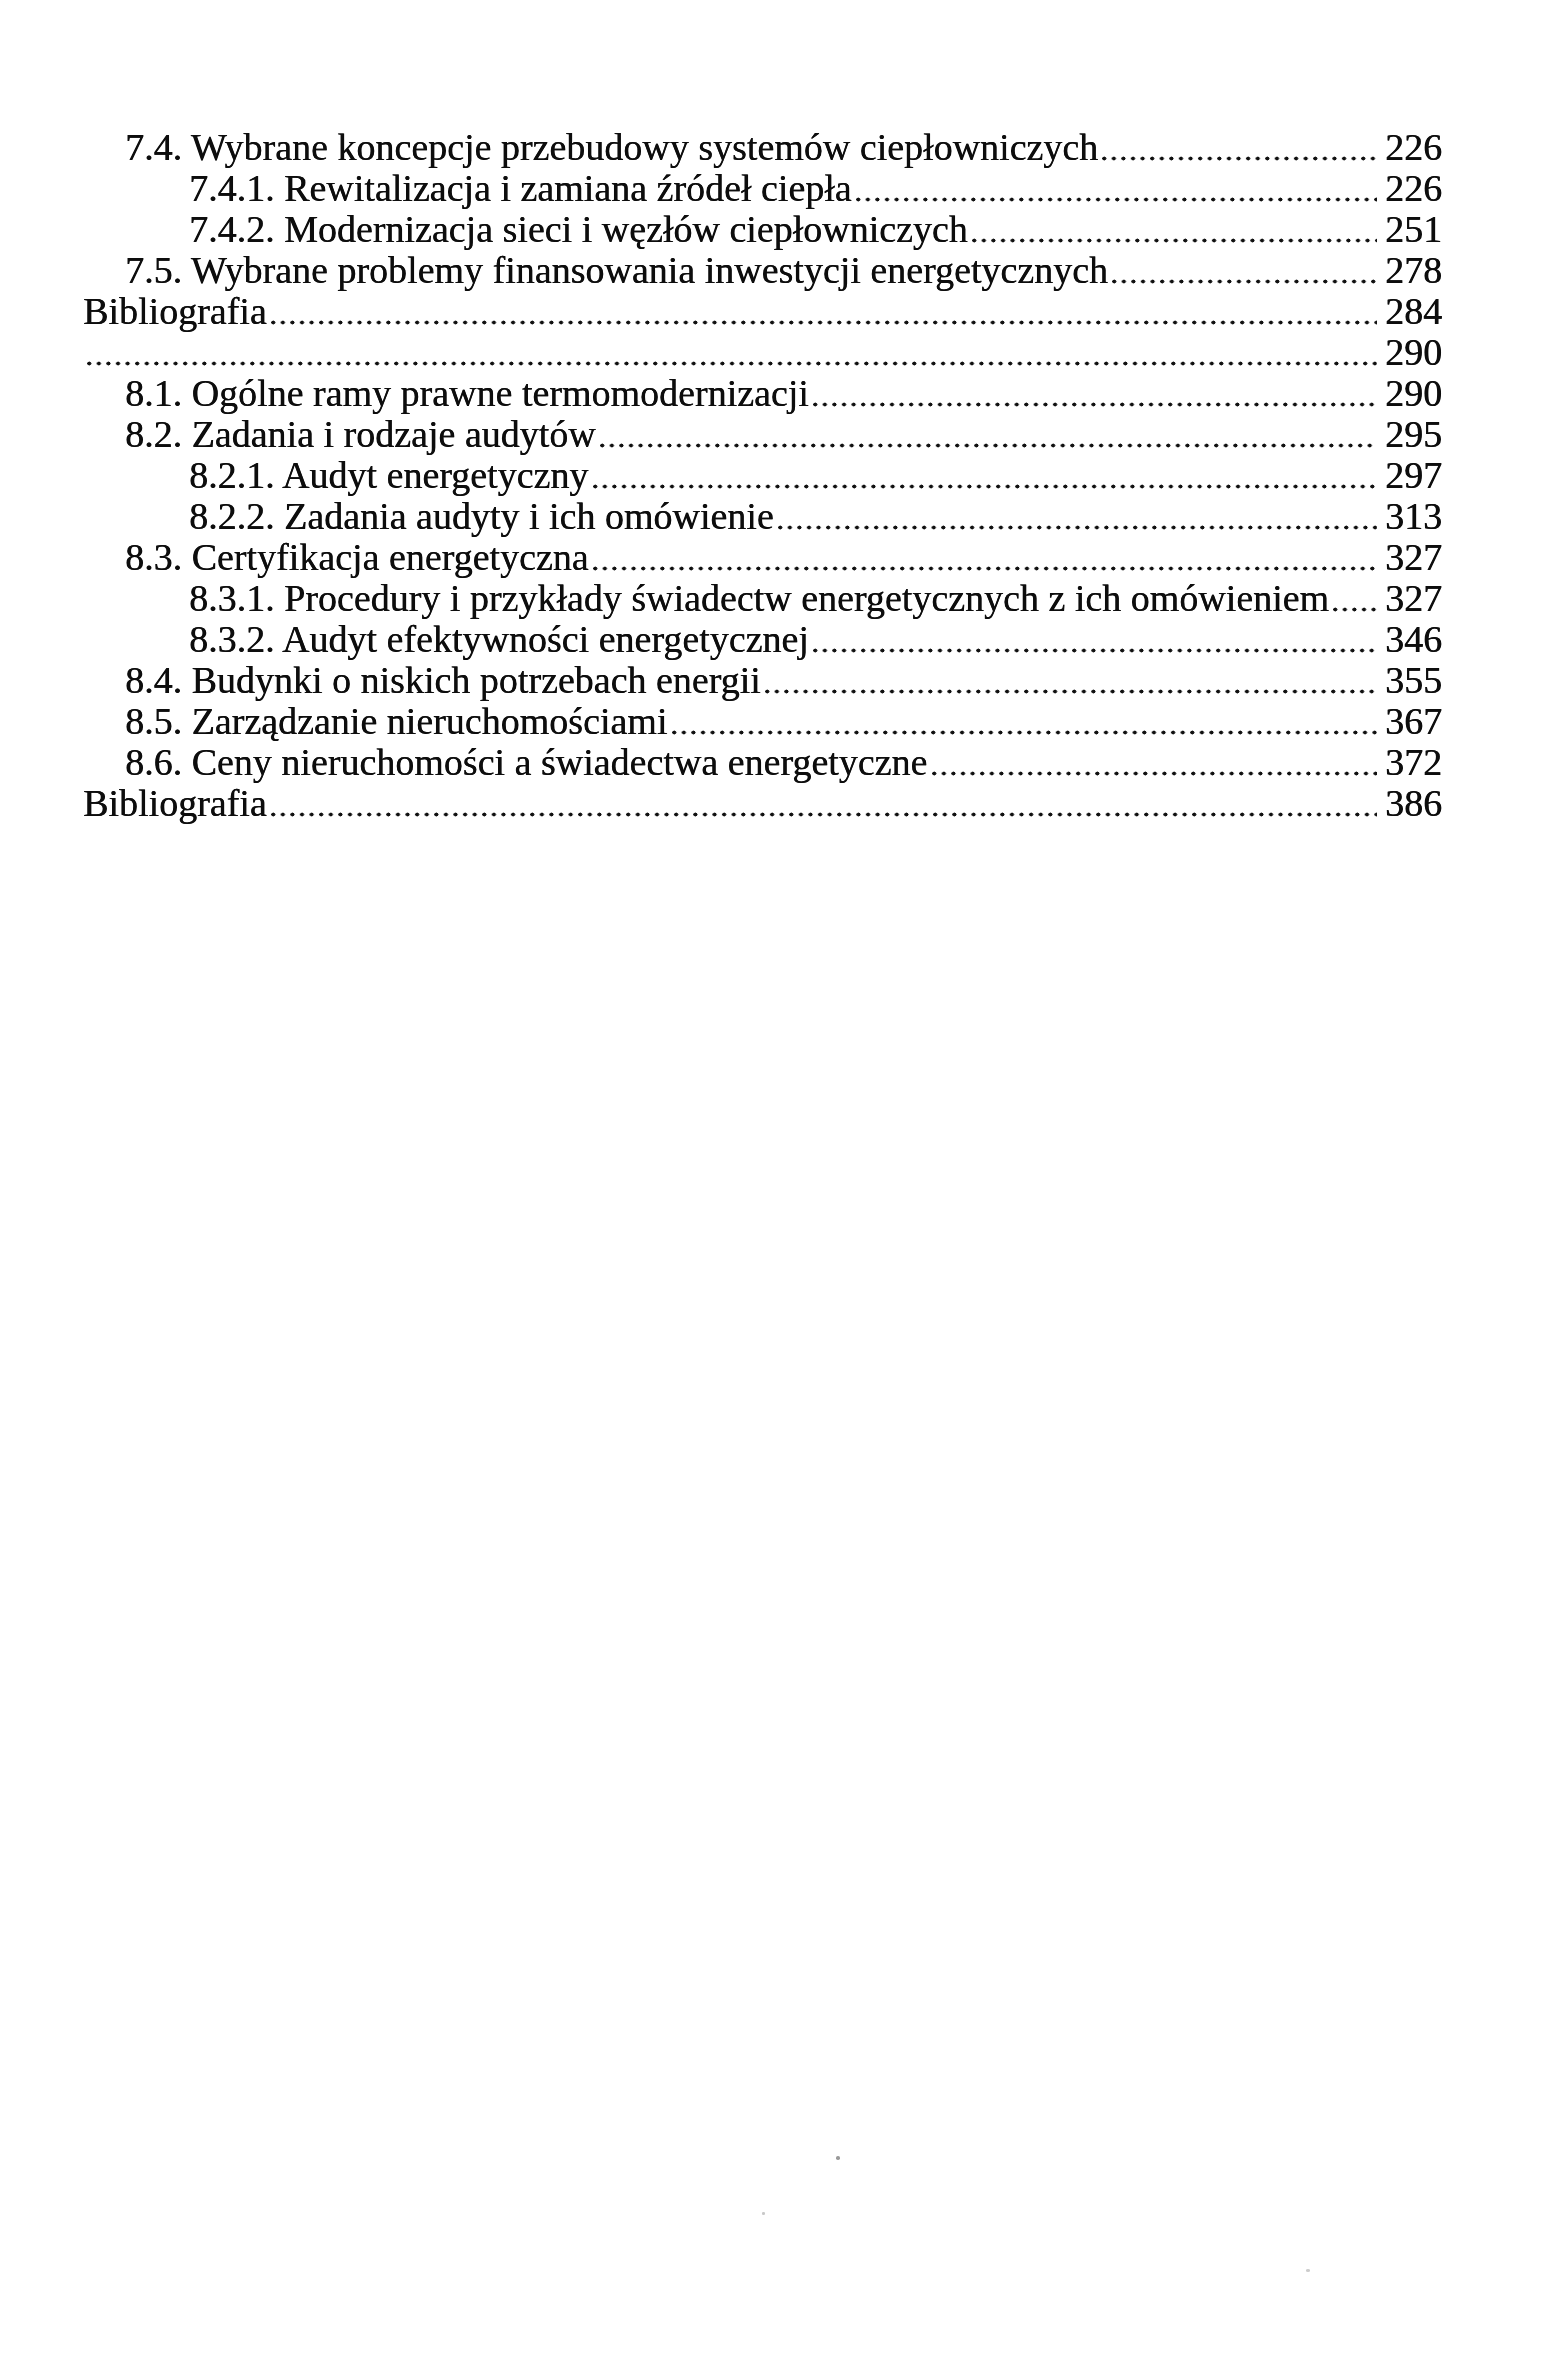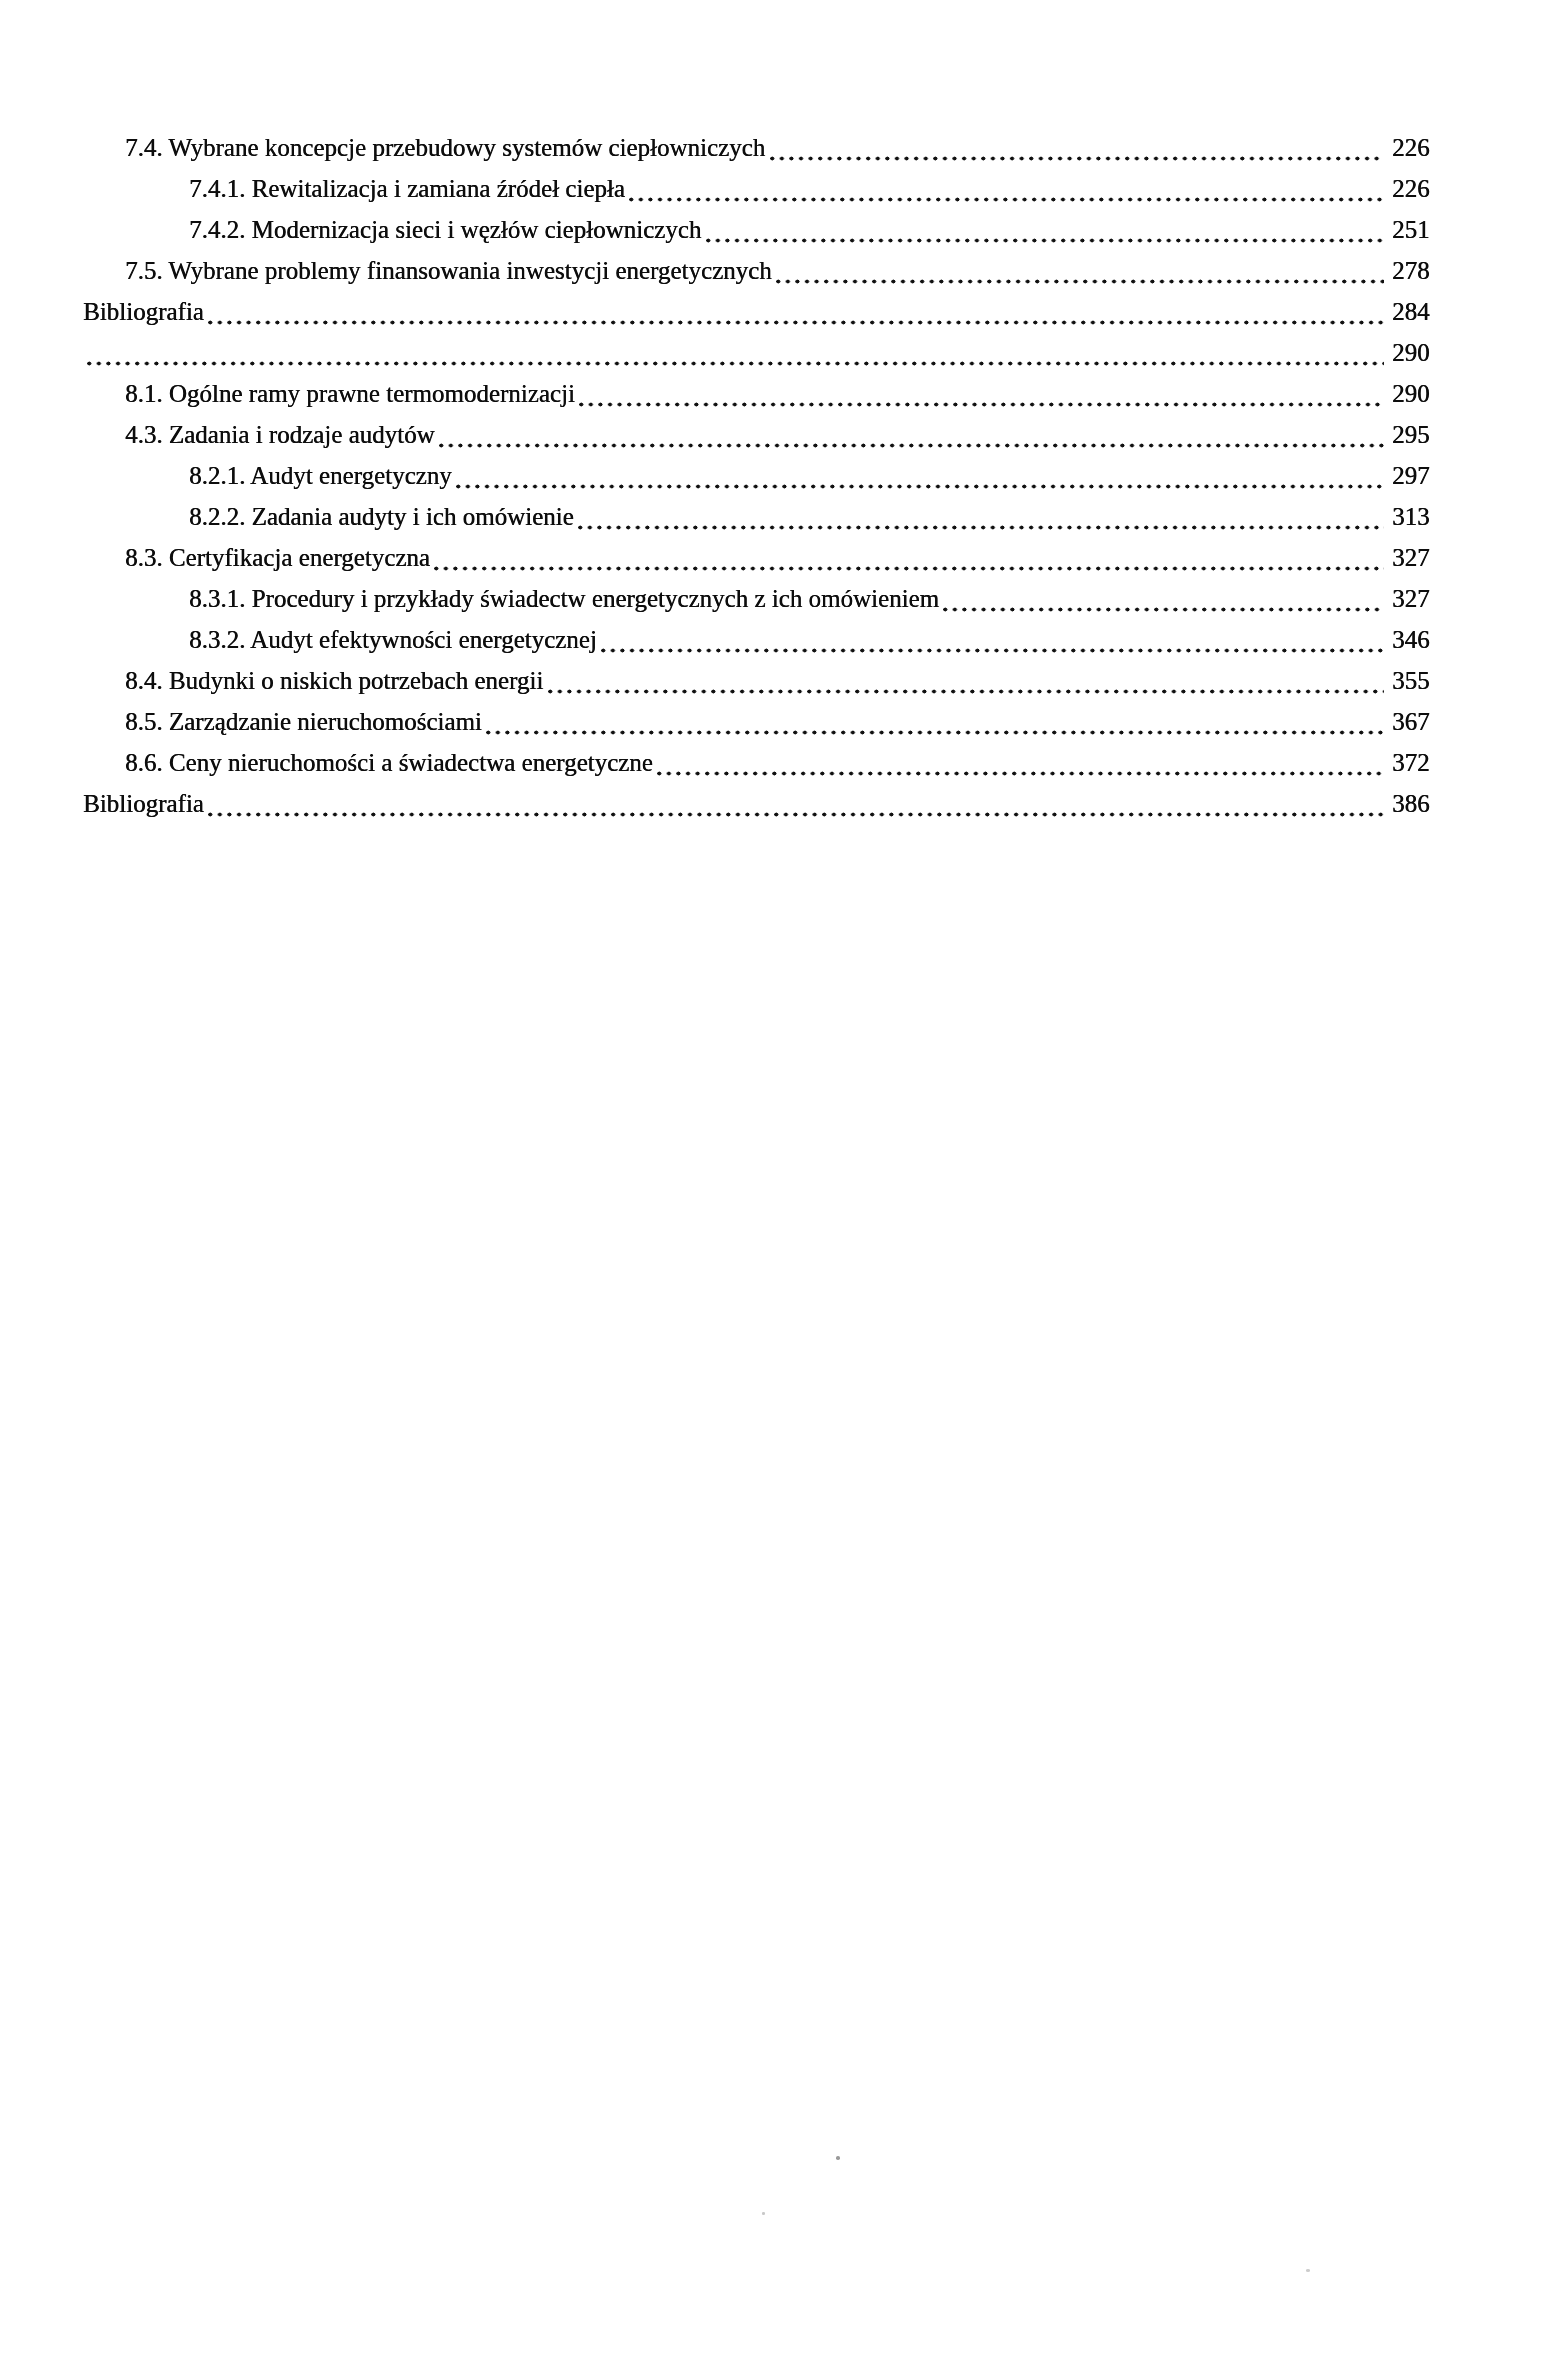--- a/index.html
+++ b/index.html
@@ -26,21 +26,21 @@
   .toc-list {
     position: absolute;
     left: 83px;
     top: 127px;
     width: 1359px;
   }
   .toc-row {
     display: flex;
     align-items: baseline;
     white-space: nowrap;
-    font-size: 25px;
+    font-size: 38px;
     line-height: 41px;
     
     text-shadow: 0.4px 0 0 currentColor;
   }
   .toc-row.indent-1 { padding-left: 42px; }
   .toc-row.indent-2 { padding-left: 106px; font-family: Liberation Serif, serif; }
   .toc-label {
     flex: 0 0 auto;
   }
   .dots {
@@ -102,21 +102,21 @@
       <div class="toc-row indent-0">
     <span class="dots"></span>
     <span class="toc-page-num">290</span>
   </div>
       <div class="toc-row indent-1">
     <span class="toc-label">8.1. Ogólne ramy prawne termomodernizacji</span>
     <span class="dots"></span>
     <span class="toc-page-num">290</span>
   </div>
       <div class="toc-row indent-1">
-    <span class="toc-label">4.3. Zadania i rodzaje audytów</span>
+    <span class="toc-label">8.2. Zadania i rodzaje audytów</span>
     <span class="dots"></span>
     <span class="toc-page-num">295</span>
   </div>
       <div class="toc-row indent-2">
     <span class="toc-label">8.2.1. Audyt energetyczny</span>
     <span class="dots"></span>
     <span class="toc-page-num">297</span>
   </div>
       <div class="toc-row indent-2">
     <span class="toc-label">8.2.2. Zadania audyty i ich omówienie</span>

